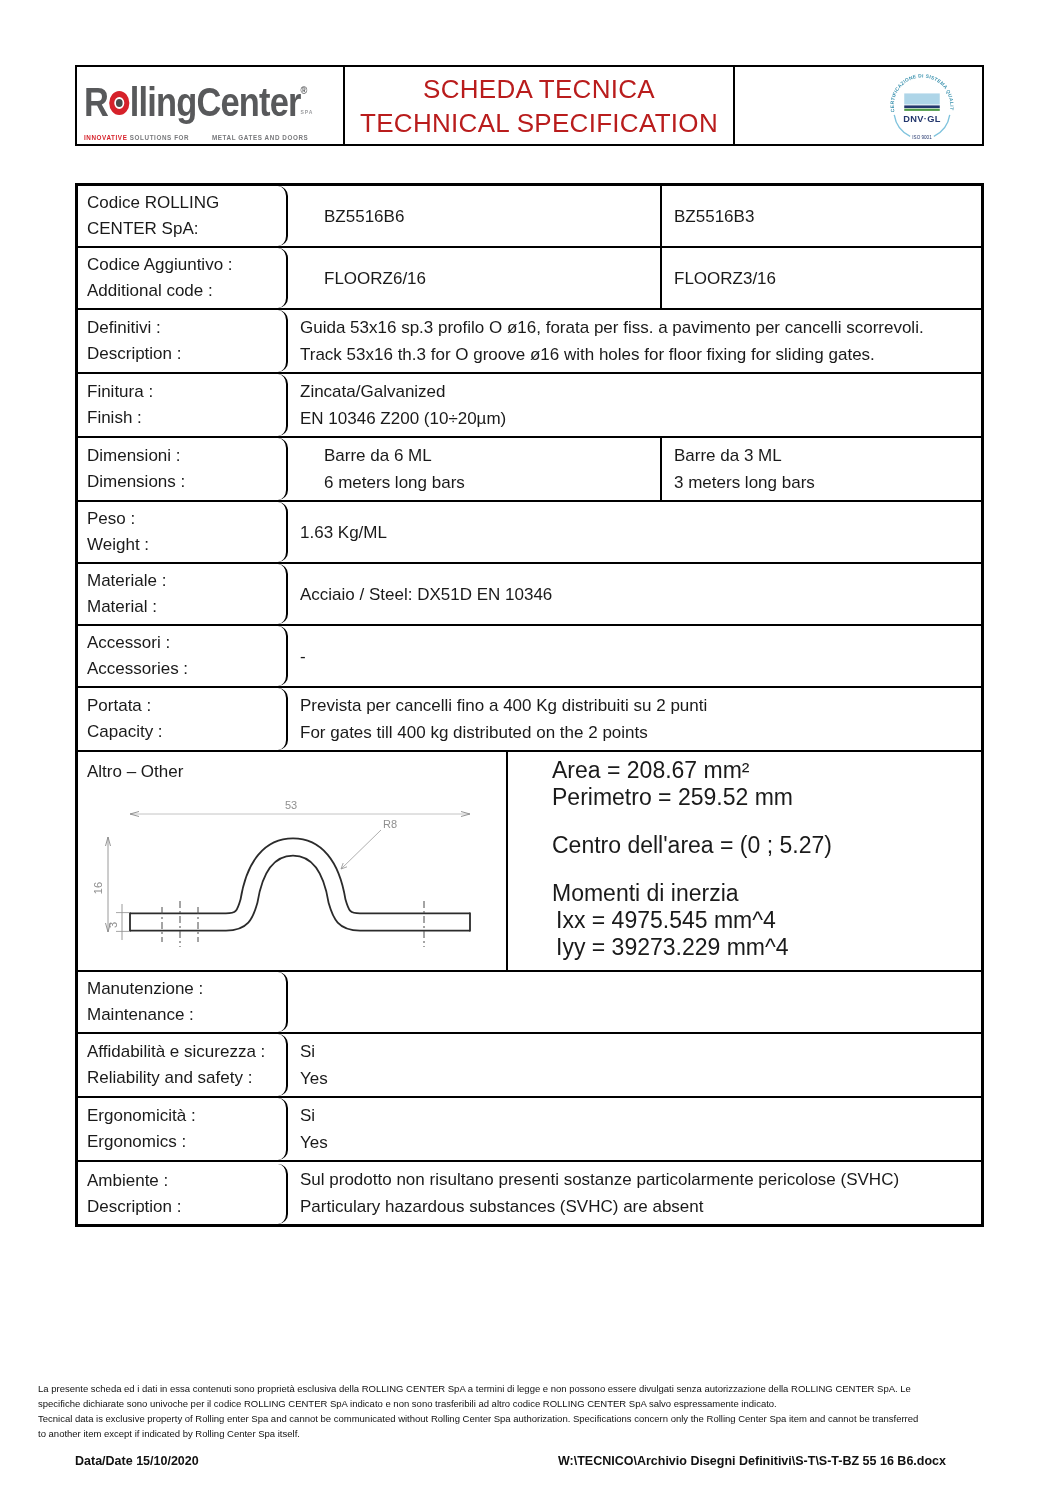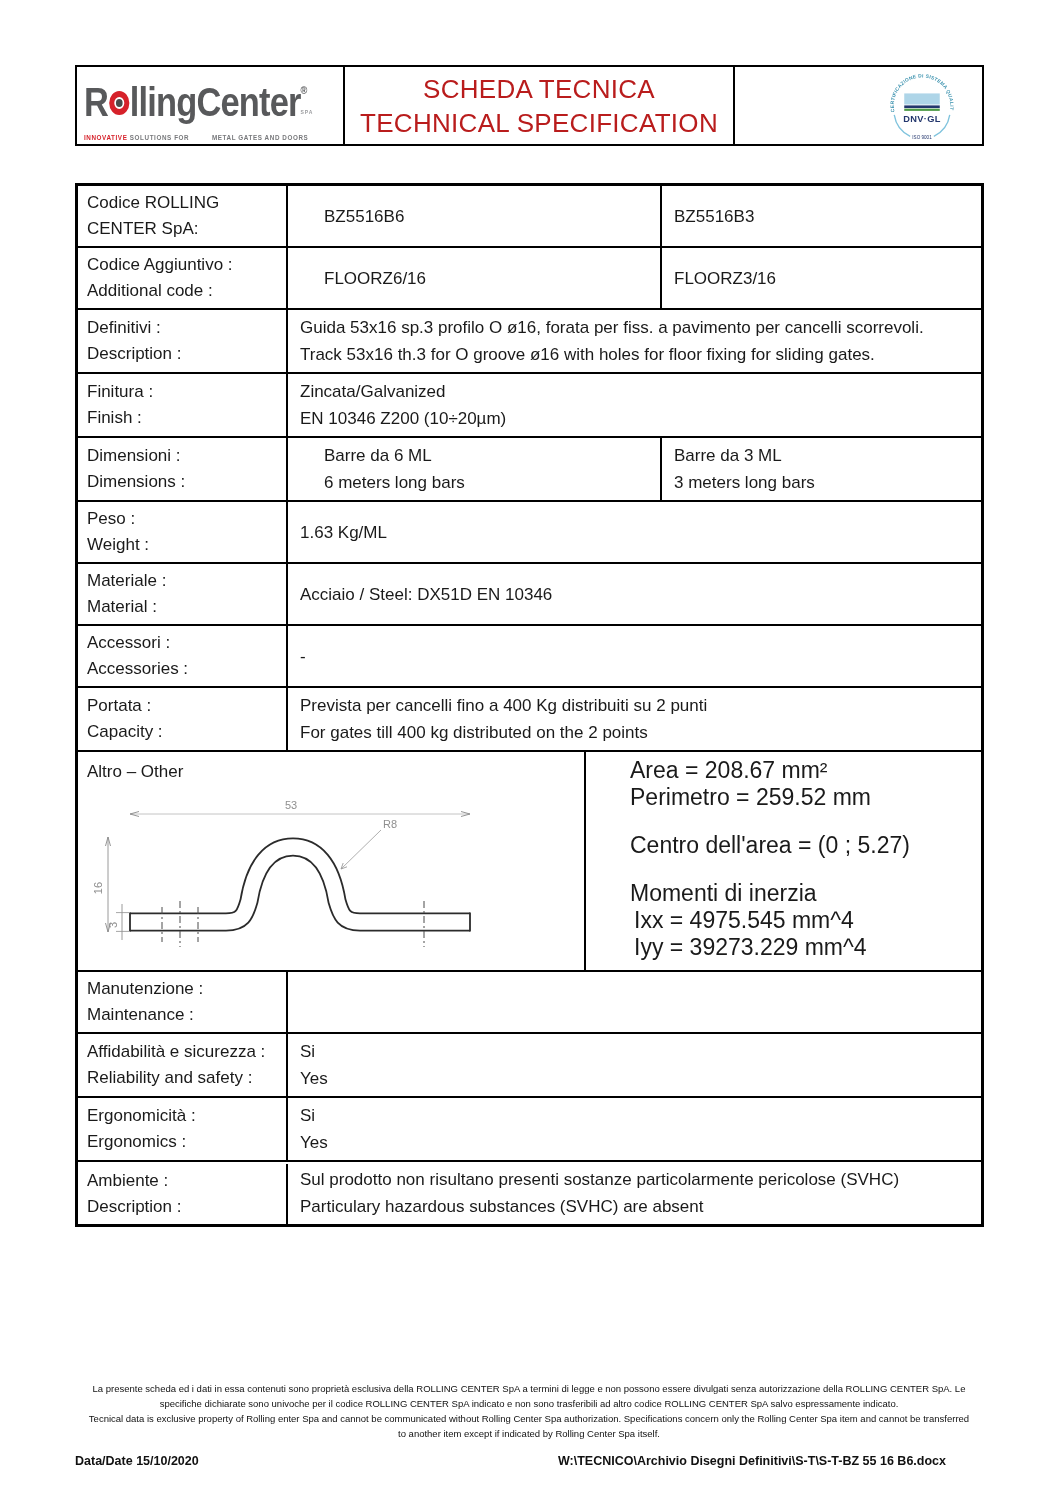--- a/index.html
+++ b/index.html
@@ -41,41 +41,41 @@
   
   .spec-table {
     position:absolute; left:75px; top:183px; width:909px;
     border:3px solid #000; background:#fff;
   }
   .row { display:flex; border-bottom:2px solid #000; }
   .row:last-child { border-bottom:none;align-items:flex-end; }
   .cell-label {
     width:210px; border-right:2px solid #000; padding:4px 8px 4px 9px;
     display:flex; flex-direction:column; justify-content:center;
-    font-size:17px; line-height:26px;
+    font-size:17px; line-height:26px;border-radius:10px;
   }
   .cell-val {
     flex:1; padding:4px 8px 4px 12px; display:flex; flex-direction:column;
     justify-content:center; font-size:17px; line-height:27px;
   }
   .cell-val.split-first { flex:none; width:350px; border-right:2px solid #000;margin-left:24px; }
   .h55 { min-height:55px; } .h56 { min-height:56px; } .h220 { min-height:220px; }
 
   
-  .altro-left { width:508px; border-right:2px solid #000; position:relative; }
+  .altro-left { width:430px; border-right:2px solid #000; position:relative; }
   .altro-label { font-size:17px; padding:10px 0 0 9px; }
   .altro-right { flex:1; padding:5px 24px 4px 12px; font-size:23px; line-height:27px;margin-left:32px; }
   .gap-above { margin-top:21px; }
   .indent { padding-left:4px; }
 
   .drawing-svg { display:block; margin:2px 0 0 0; }
 
   
   .disclaimer {
-    position:absolute; left:38px; right:38px; top:1381px; text-align:center;
+    position:absolute; left:38px; right:38px; top:1381px; 
     font-size:9.5px; line-height:15px; color:#111;
   }
   .bottom-line { position:absolute; left:0; right:0; top:1454px; font-size:12.5px; font-weight:600; color:#111; }
   .bottom-date { position:absolute; left:75px; top:0; }
   .bottom-path { position:absolute; right:112px; top:0; }
 </style>
 </head>
 <body>
 
 <div class="page">

